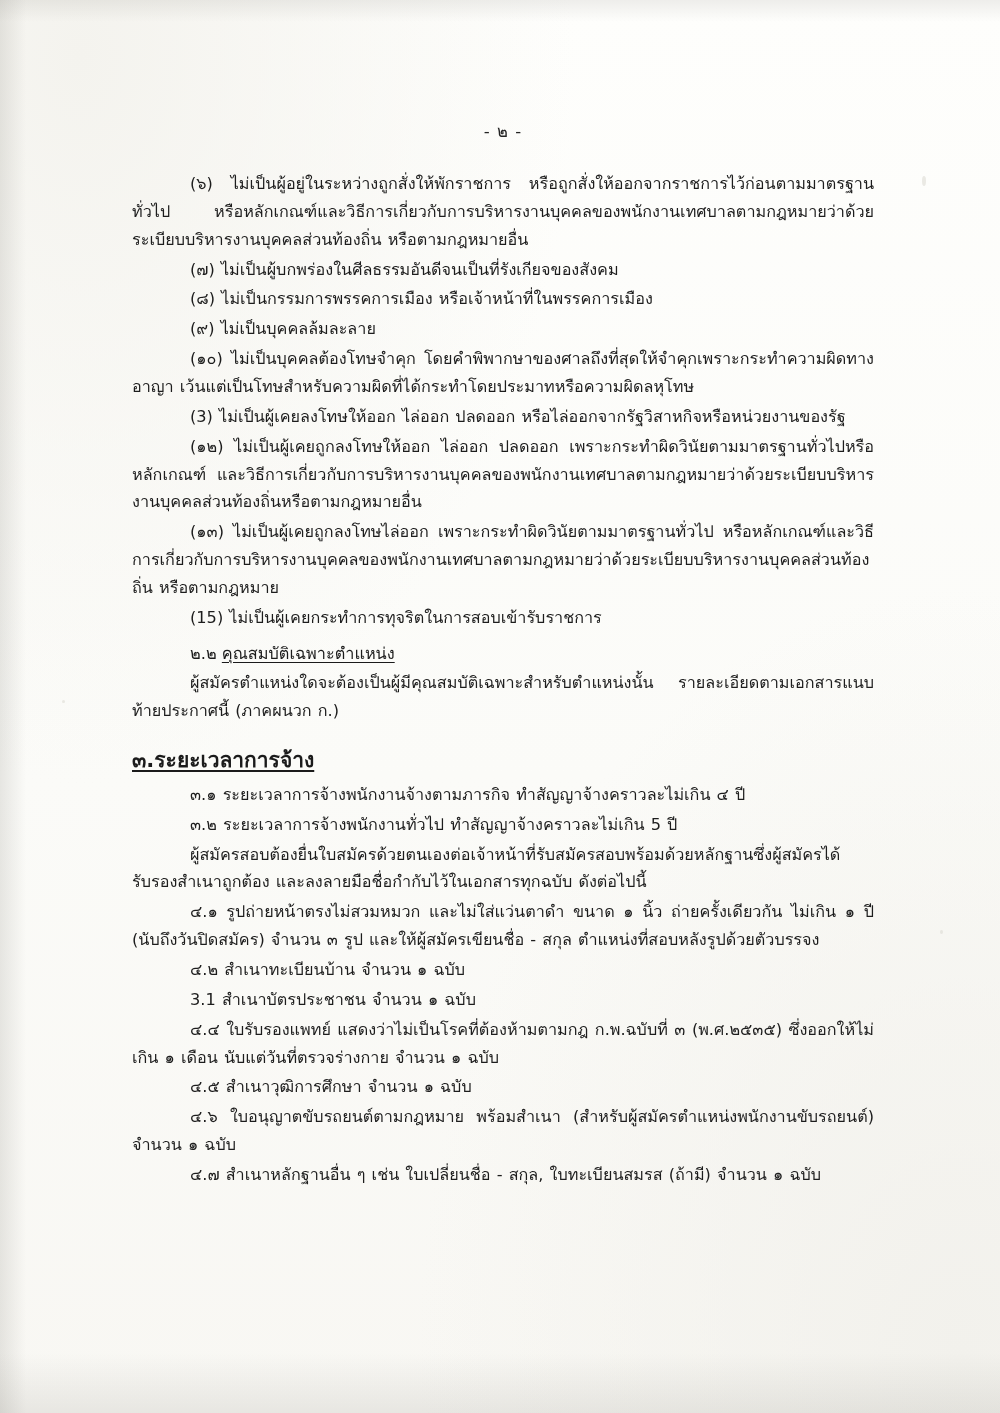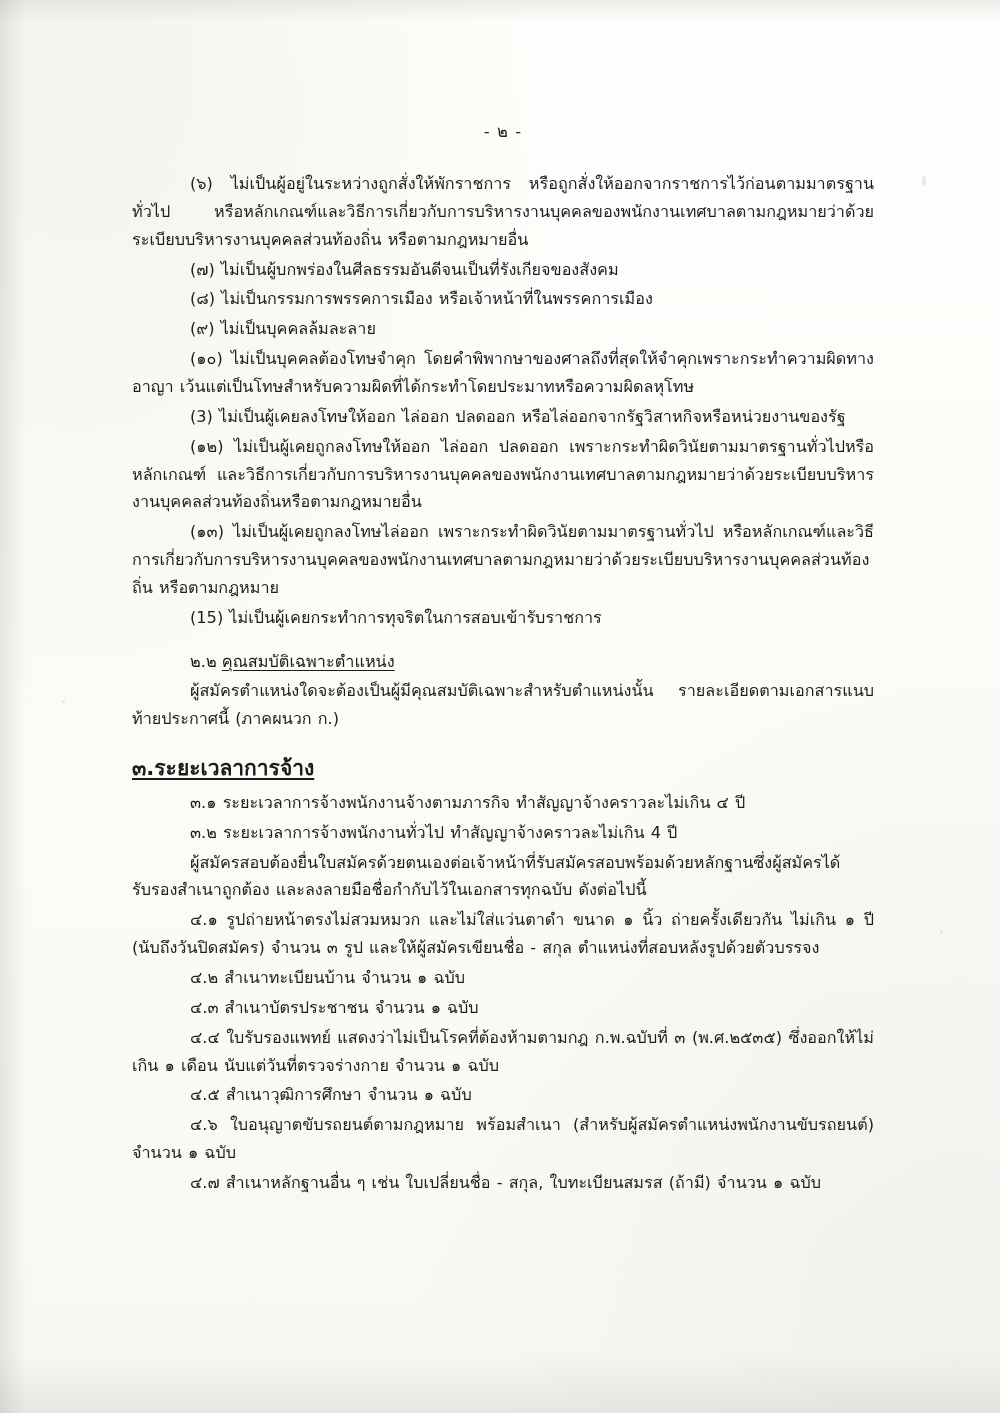--- a/index.html
+++ b/index.html
@@ -54,21 +54,21 @@
     margin: 18px 0 2px 0;
     font-size: 21px;
     line-height: 1.7;
     font-weight: bold;
   }
   .heading .u {
     text-decoration: underline;
     text-underline-offset: 3px;
   }
   .sub-heading {
-    margin: 16px 0 2px 0;
+    margin: 8px 0 2px 0;
     font-size: 16.3px;
     line-height: 1.7;
     text-indent: 58px;
   }
   .sub-heading .u {
     text-decoration: underline;
     text-underline-offset: 3px;
   }
   .speck {
     position: absolute;
@@ -121,25 +121,25 @@
 
     <div class="sub-heading">
       <span>๒.๒ </span><span class="u">คุณสมบัติเฉพาะตำแหน่ง</span>
     </div>
     <p class="para ind1">ผู้สมัครตำแหน่งใดจะต้องเป็นผู้มีคุณสมบัติเฉพาะสำหรับตำแหน่งนั้น รายละเอียดตามเอกสารแนบท้ายประกาศนี้ (ภาคผนวก ก.)</p>
 
     <div class="heading">
       <span class="u">๓.ระยะเวลาการจ้าง</span>
     </div>
     <p class="para ind1">๓.๑ ระยะเวลาการจ้างพนักงานจ้างตามภารกิจ ทำสัญญาจ้างคราวละไม่เกิน ๔ ปี</p>
-    <p class="para ind1">๓.๒ ระยะเวลาการจ้างพนักงานทั่วไป ทำสัญญาจ้างคราวละไม่เกิน 4 ปี</p>
+    <p class="para ind1">๓.๒ ระยะเวลาการจ้างพนักงานทั่วไป ทำสัญญาจ้างคราวละไม่เกิน 5 ปี</p>
 
     <p class="para ind1">ผู้สมัครสอบต้องยื่นใบสมัครด้วยตนเองต่อเจ้าหน้าที่รับสมัครสอบพร้อมด้วยหลักฐานซึ่งผู้สมัครได้รับรองสำเนาถูกต้อง และลงลายมือชื่อกำกับไว้ในเอกสารทุกฉบับ ดังต่อไปนี้</p>
     <p class="para ind1">๔.๑ รูปถ่ายหน้าตรงไม่สวมหมวก และไม่ใส่แว่นตาดำ ขนาด ๑ นิ้ว ถ่ายครั้งเดียวกัน ไม่เกิน ๑ ปี (นับถึงวันปิดสมัคร) จำนวน ๓ รูป และให้ผู้สมัครเขียนชื่อ - สกุล ตำแหน่งที่สอบหลังรูปด้วยตัวบรรจง</p>
     <p class="para ind1">๔.๒ สำเนาทะเบียนบ้าน จำนวน ๑ ฉบับ</p>
-    <p class="para ind1">๔.๓ สำเนาบัตรประชาชน จำนวน ๑ ฉบับ</p>
+    <p class="para ind1">3.1 สำเนาบัตรประชาชน จำนวน ๑ ฉบับ</p>
     <p class="para ind1">๔.๔ ใบรับรองแพทย์ แสดงว่าไม่เป็นโรคที่ต้องห้ามตามกฎ ก.พ.ฉบับที่ ๓ (พ.ศ.๒๕๓๕) ซึ่งออกให้ไม่เกิน ๑ เดือน นับแต่วันที่ตรวจร่างกาย จำนวน ๑ ฉบับ</p>
     <p class="para ind1">๔.๕ สำเนาวุฒิการศึกษา จำนวน ๑ ฉบับ</p>
     <p class="para ind1">๔.๖ ใบอนุญาตขับรถยนต์ตามกฎหมาย พร้อมสำเนา (สำหรับผู้สมัครตำแหน่งพนักงานขับรถยนต์) จำนวน ๑ ฉบับ</p>
     <p class="para ind1">๔.๗ สำเนาหลักฐานอื่น ๆ เช่น ใบเปลี่ยนชื่อ - สกุล, ใบทะเบียนสมรส (ถ้ามี) จำนวน ๑ ฉบับ</p>
 
   </div>
 </div>
 
 </body></html>

